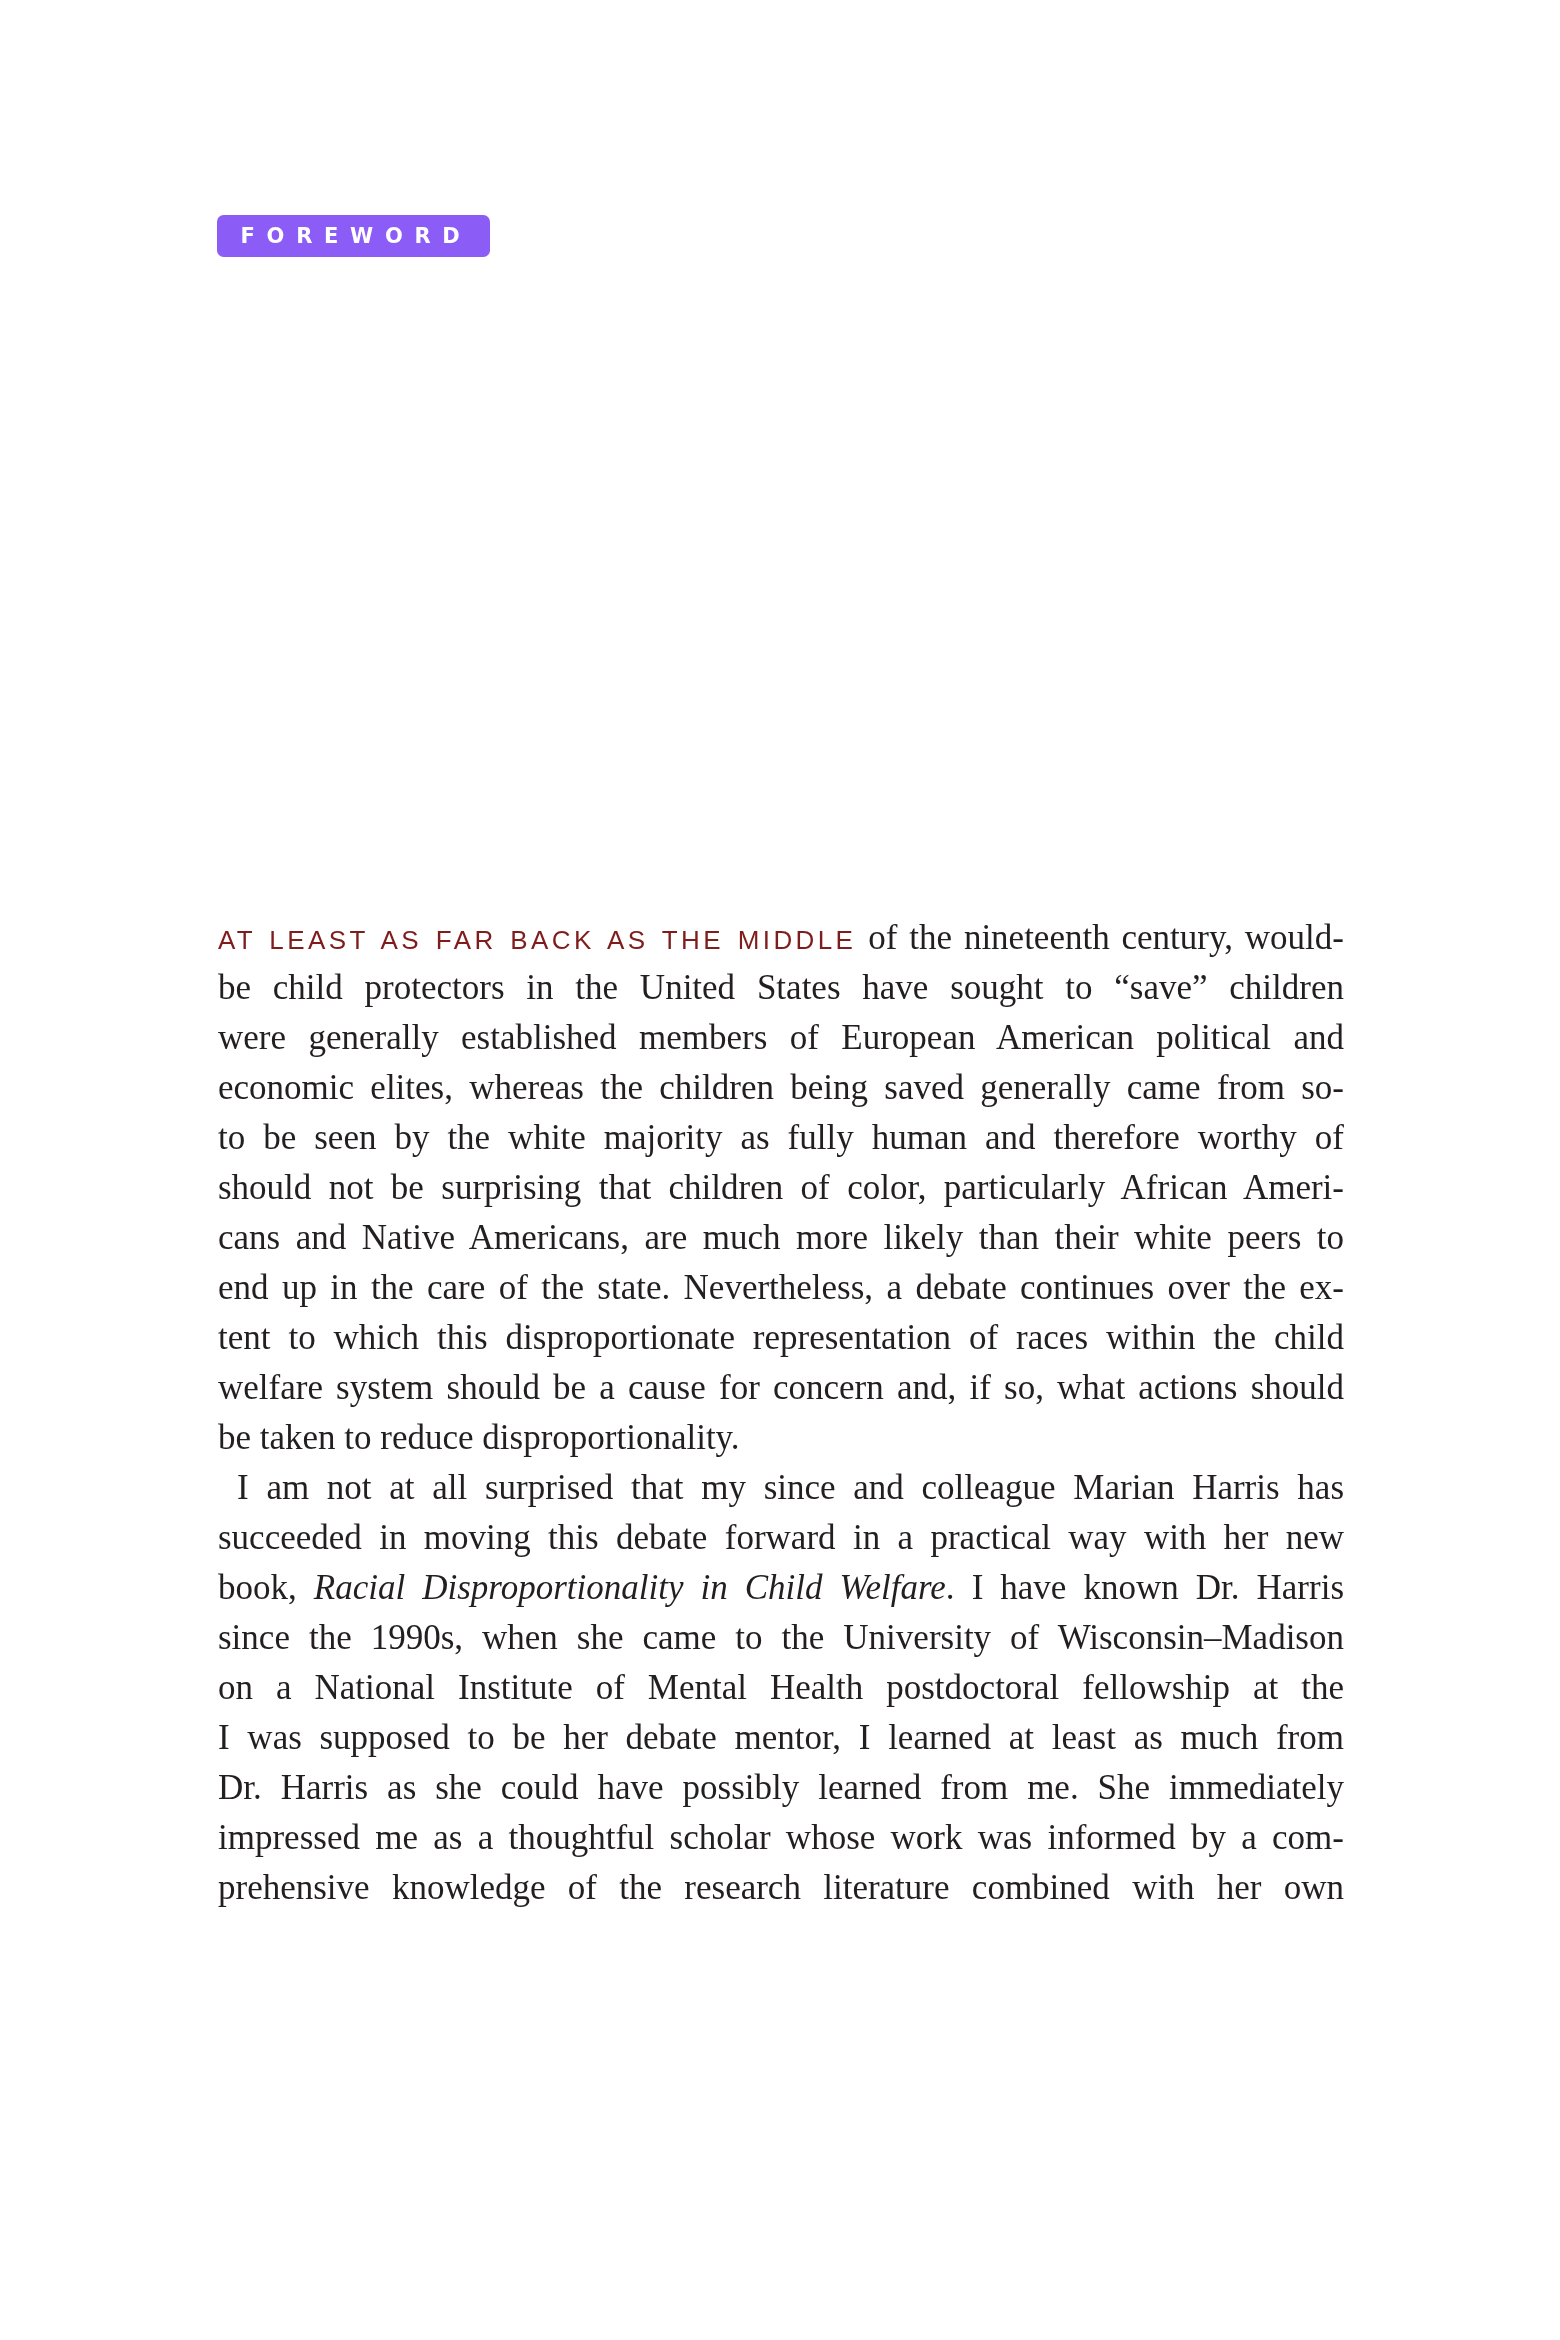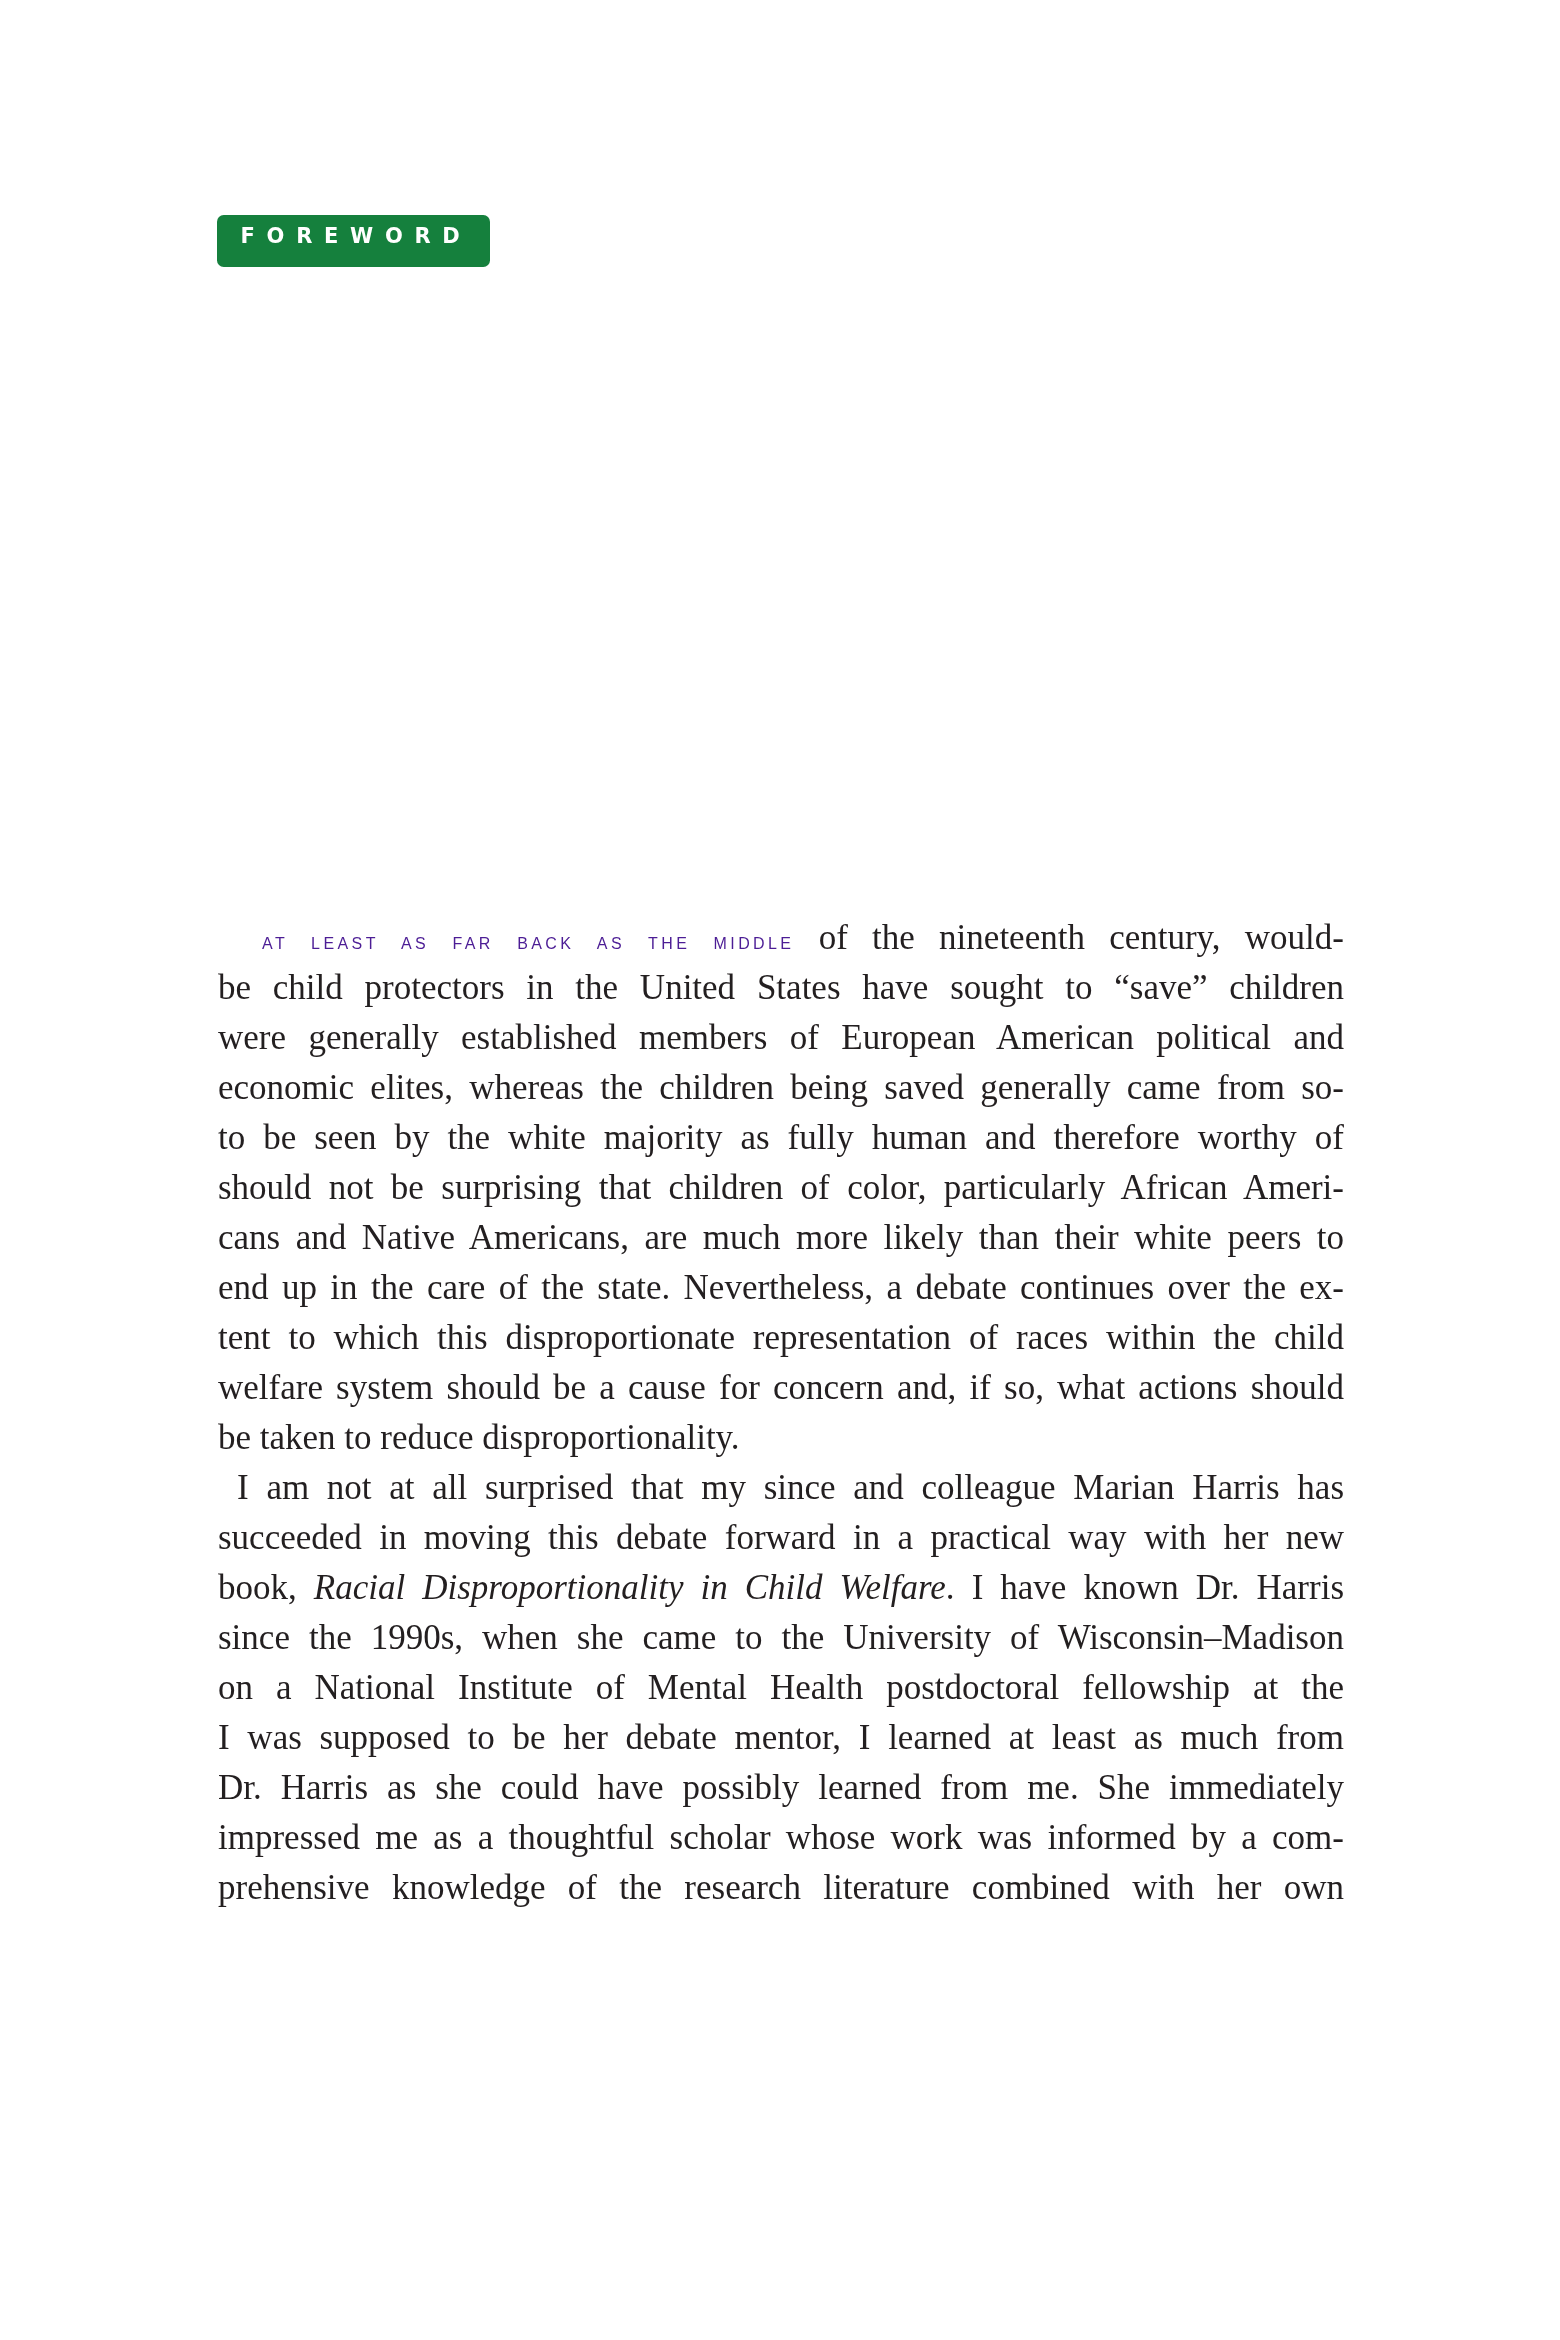--- a/index.html
+++ b/index.html
@@ -19,23 +19,23 @@
       top: 0;
       width: 1561px;
       height: 2341px;
       background: #ffffff;
     }
     .badge {
       position: absolute;
       left: 217px;
       top: 215px;
       width: 273px;
-      height: 52px;
+      height: 42px;
       border-radius: 6.7px;
-      background: #15803d;
+      background: #8b5cf6;
       color: #ffffff;
       font-family: "DejaVu Sans", sans-serif;
       font-weight: bold;
       font-size: 21px;
       letter-spacing: 11.7px;
       line-height: 42px;
       text-align: center;
       box-sizing: border-box;
       padding-left: 5px;
     }
@@ -58,25 +58,24 @@
       overflow: visible;
     }
     .line.last {
       text-align-last: left;
     }
     .line.indent {
       padding-left: 19px;
     }
     .leadin {
       font-family: "Liberation Sans", "DejaVu Sans", sans-serif;
-      font-size: 16px;
+      font-size: 26px;
       letter-spacing: 3.4px;
       text-transform: uppercase;
-      color: #4c1d95;
-      margin-left: 44px;
+      color: #7f1d1d;
     }
     .ital {
       font-style: italic;
     }
   </style>
 </head>
 <body>
 
 <div class="page">
 

